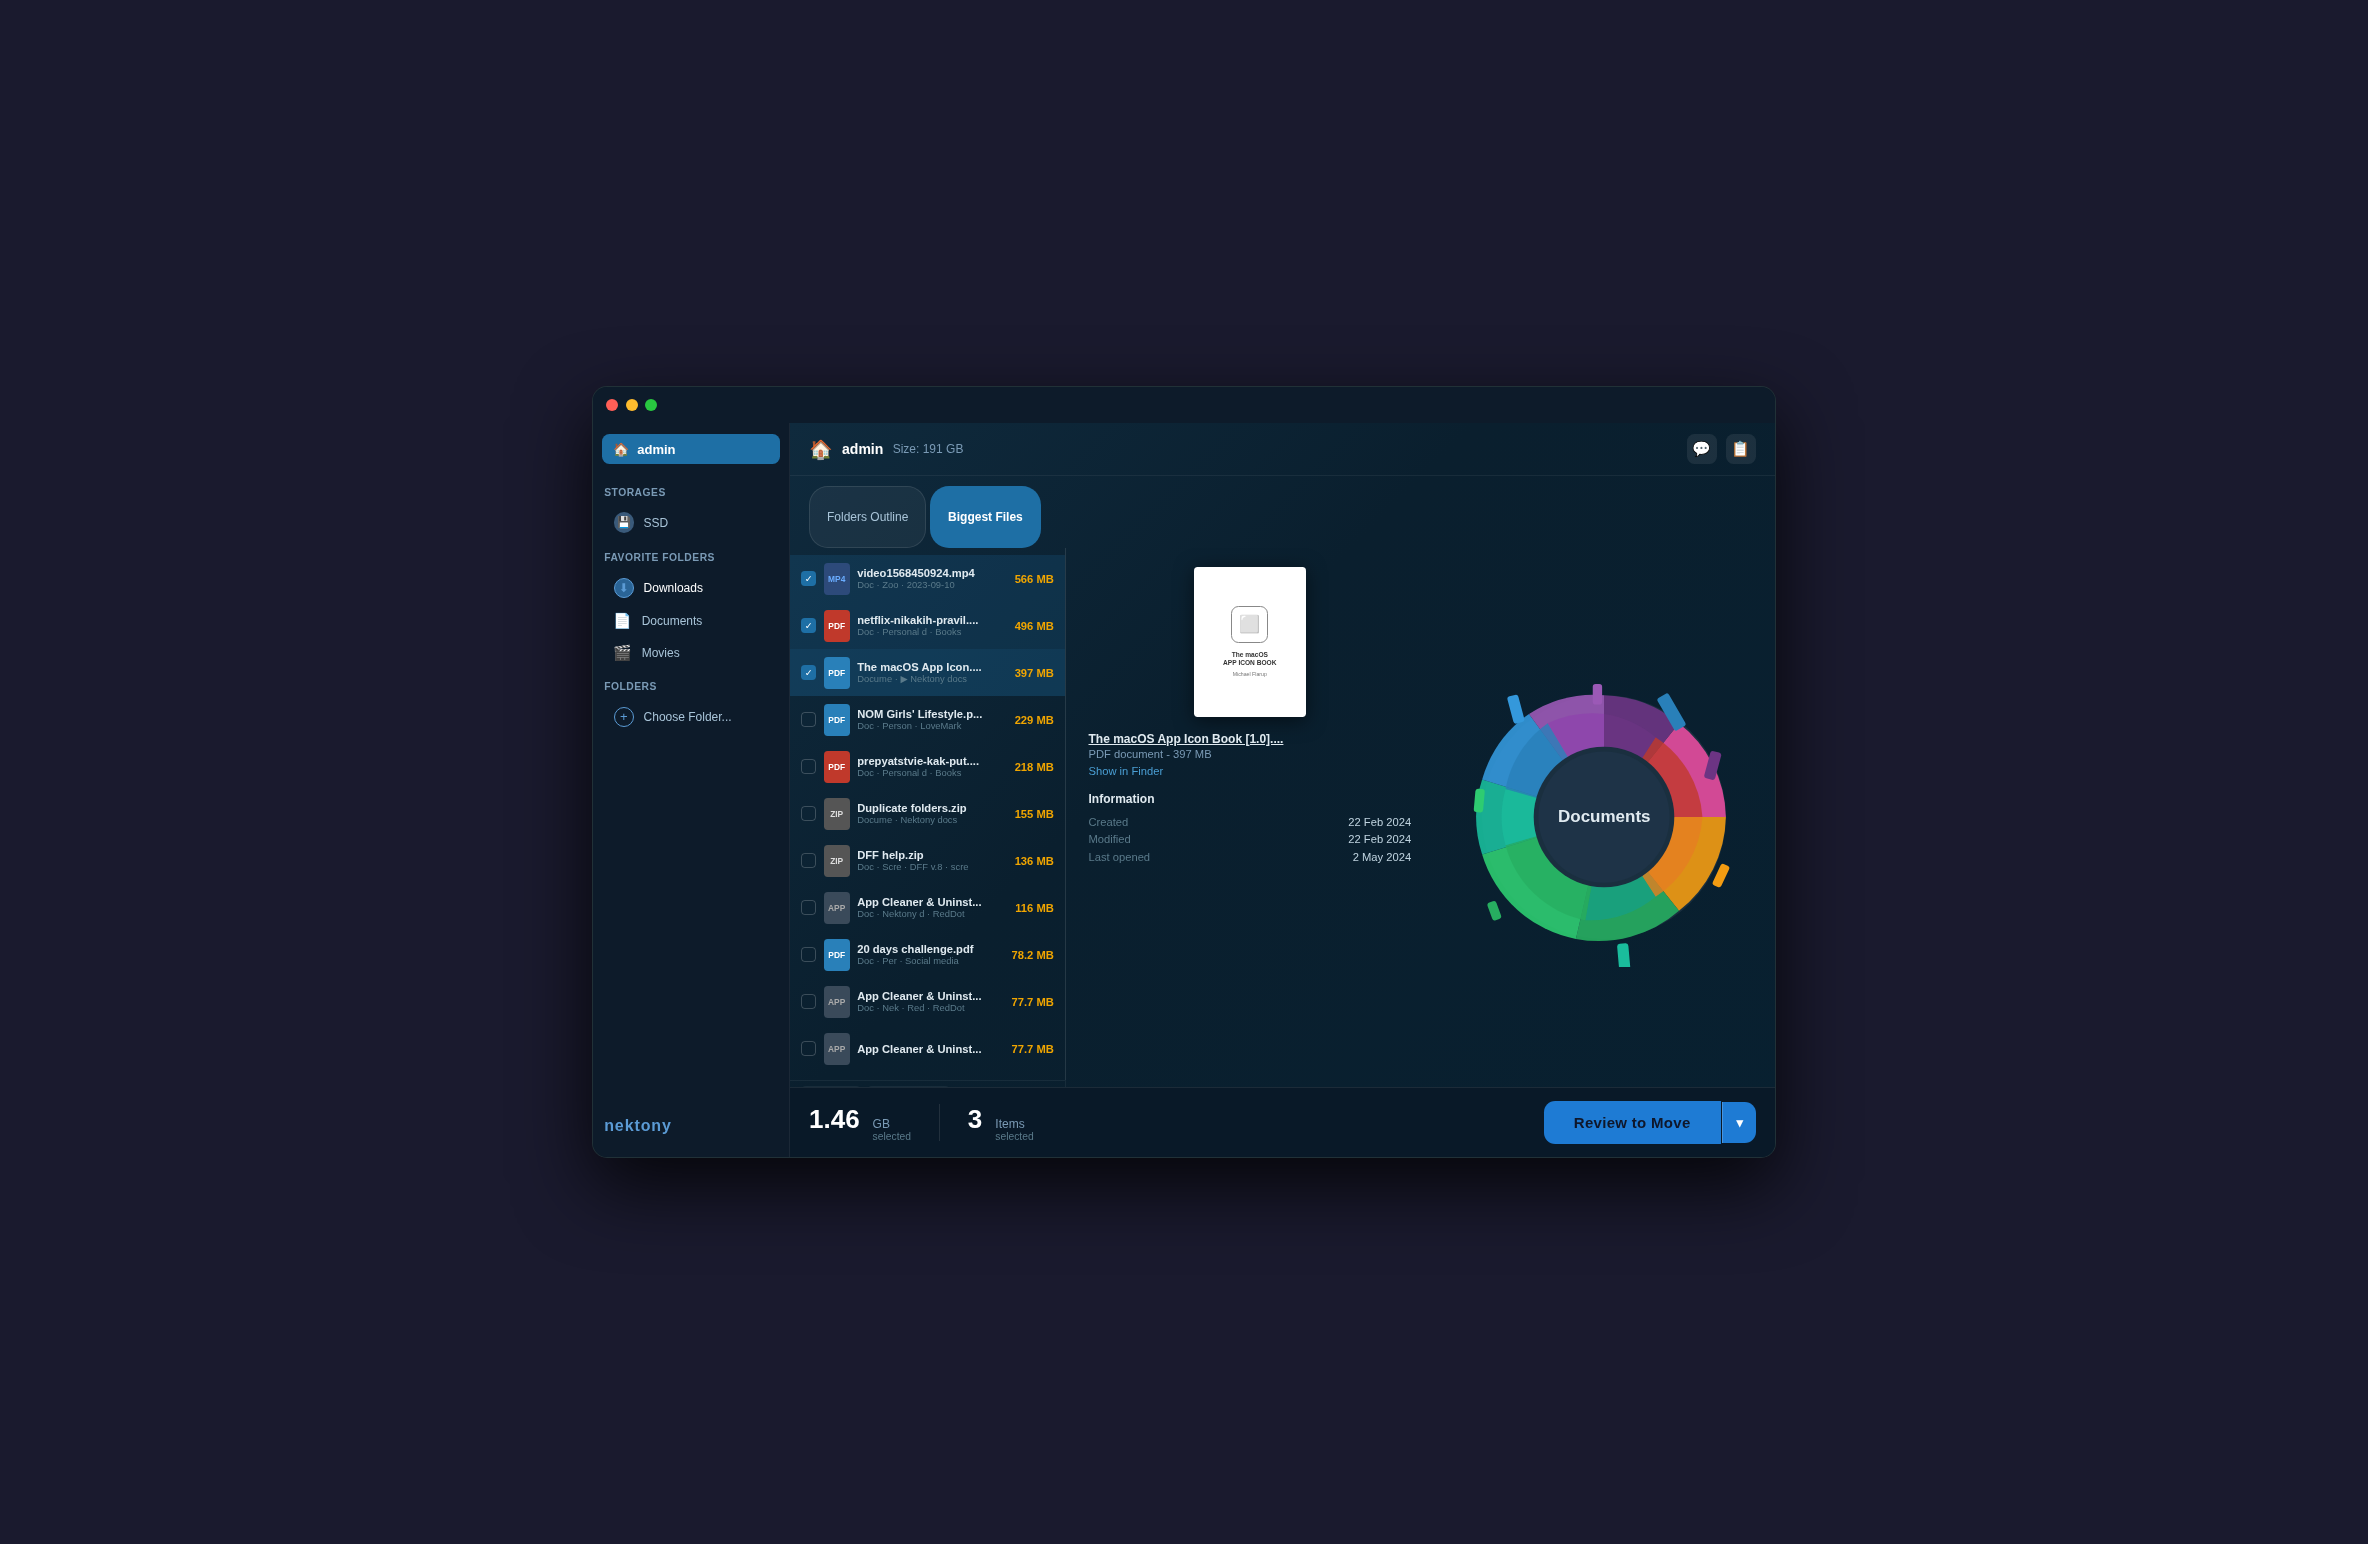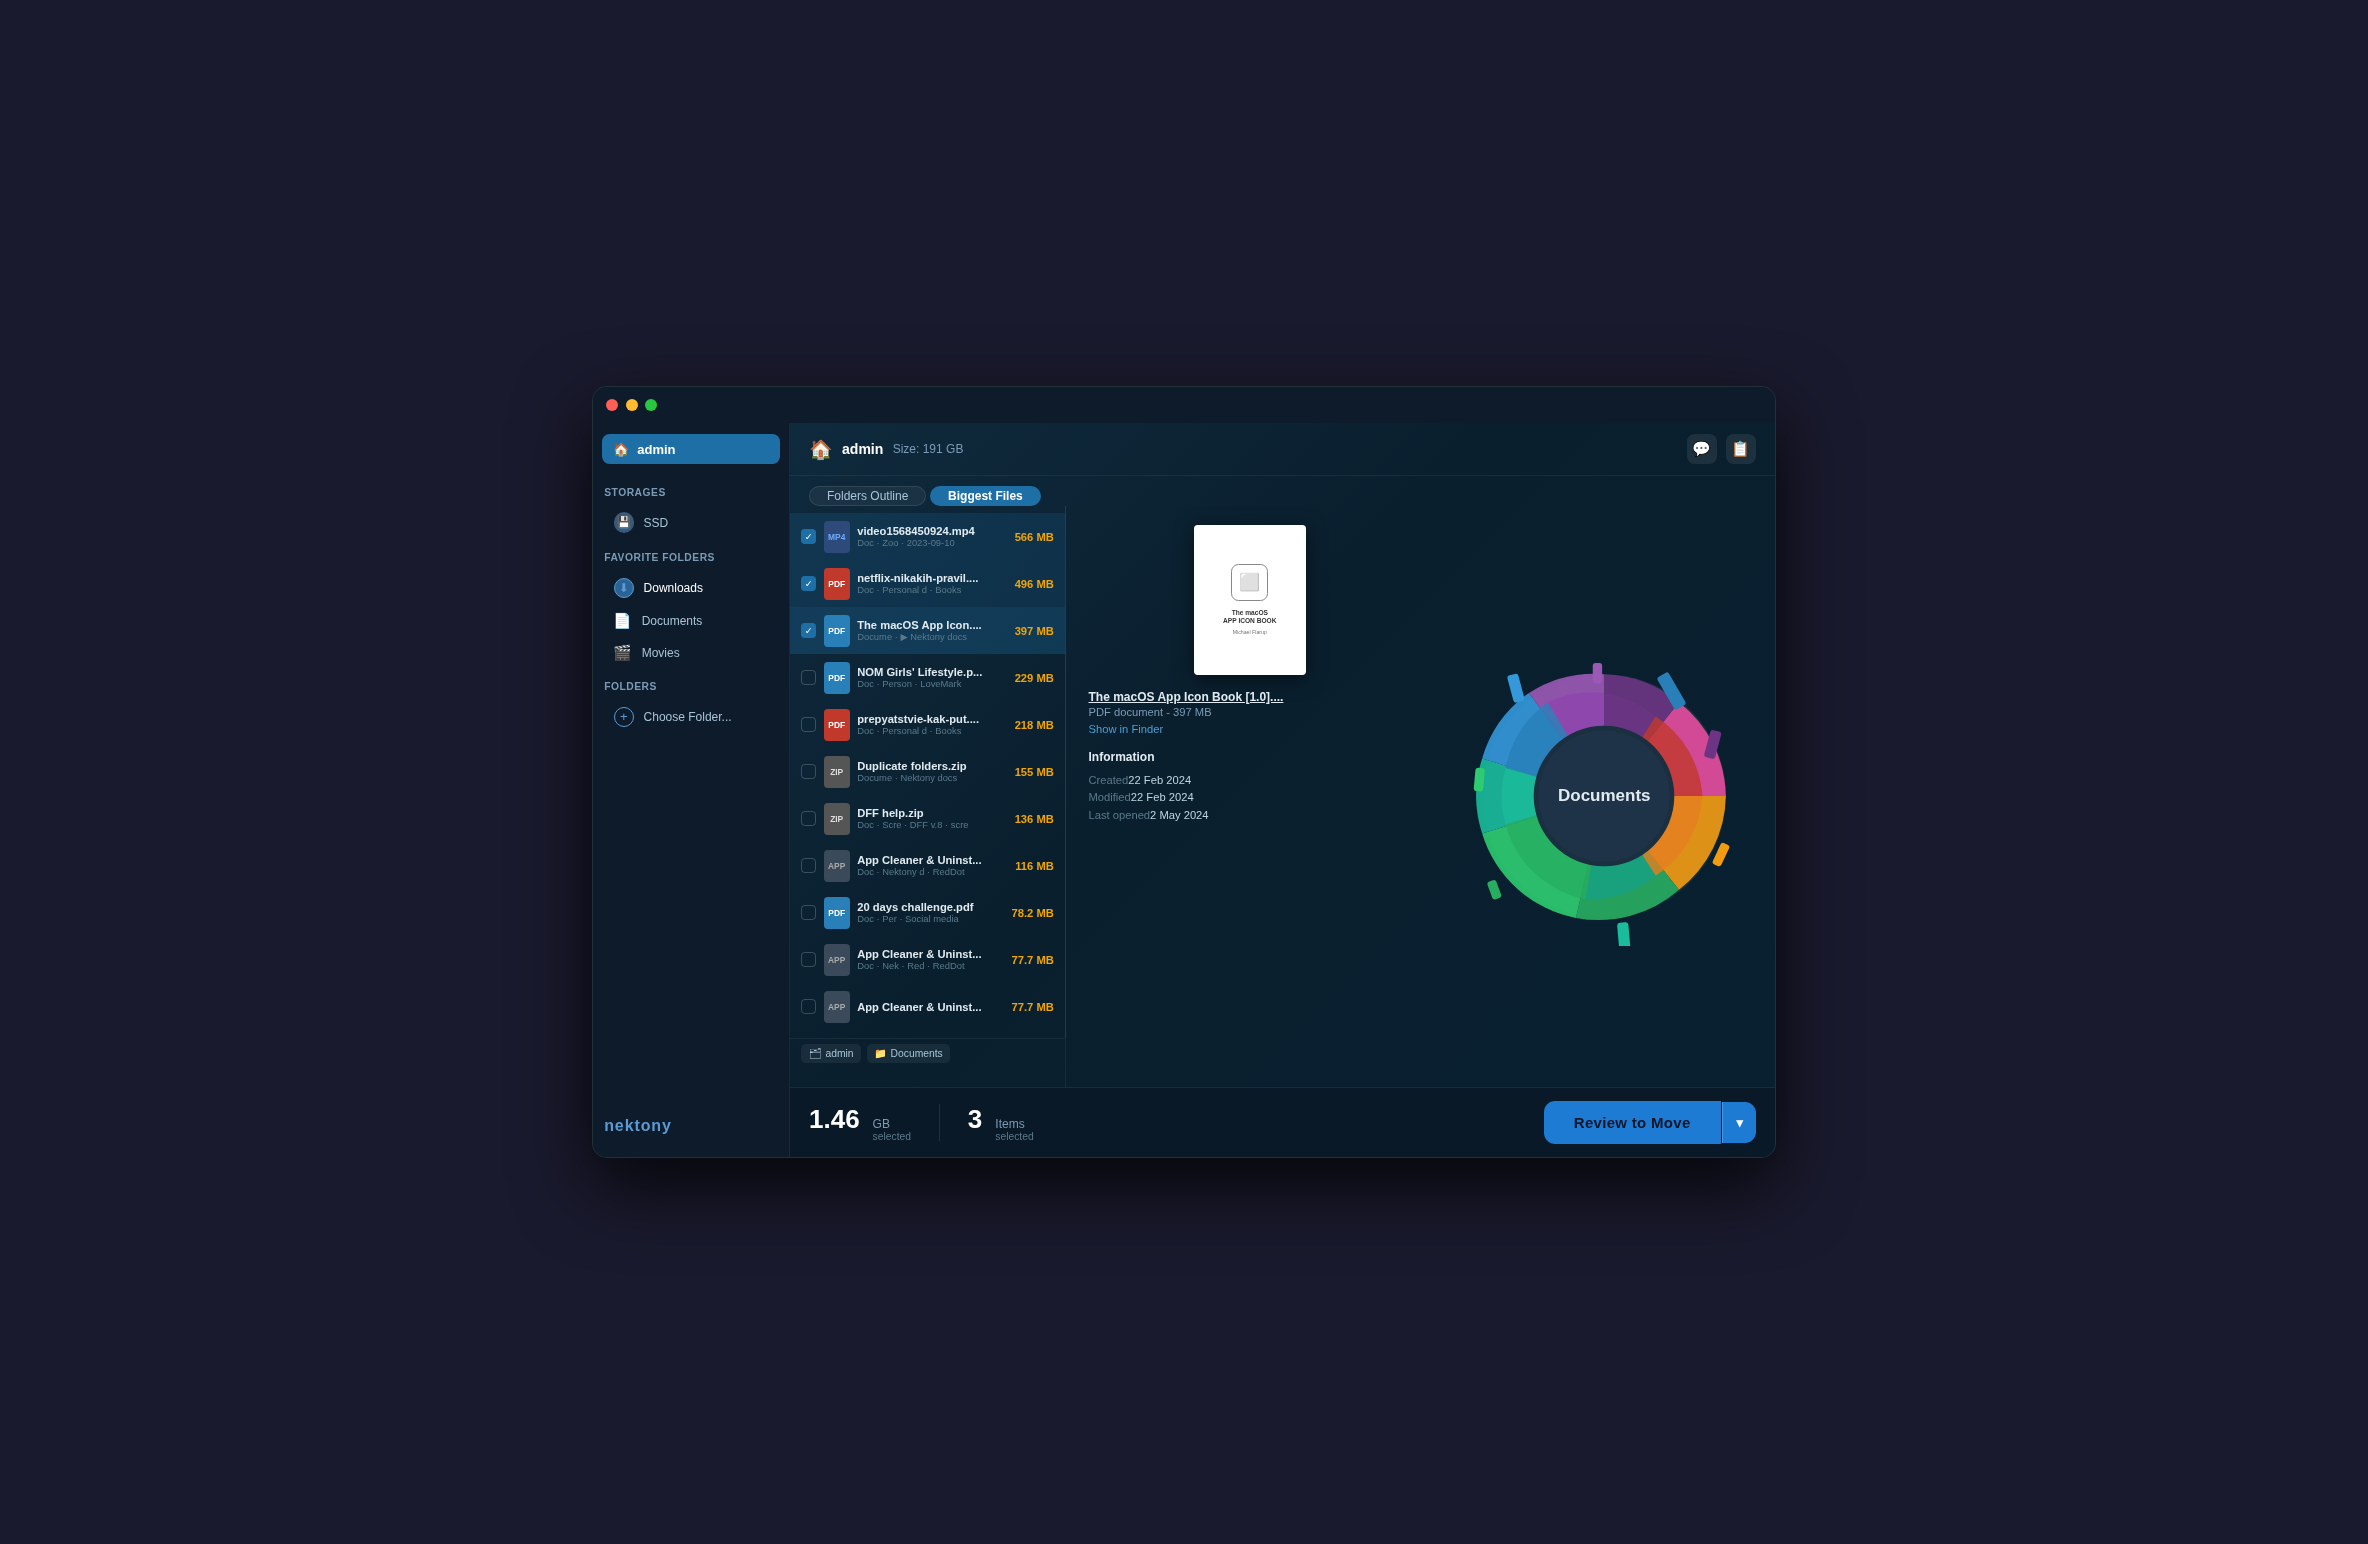--- a/index.html
+++ b/index.html
@@ -163,21 +163,21 @@
       color: #a8c4d8;
       font-size: 15px;
     }
     
     .tab-bar {
       display: flex;
       gap: 3.7px;
       padding: 9.4px 19px 0;
     }
     .tab {
-      padding: 2px 17px;
+      padding: 23px 17px;
       border-radius: 19px;
       font-size: 12px;
       cursor: pointer;
       color: #7a9ab5;
       border: 0.9px solid transparent;
     }
     .tab.active {
       background: #1e6fa5;
       color: #fff;
       font-weight: 600;
@@ -348,20 +348,21 @@
       margin-bottom: 15px;
     }
     .detail-info-label {
       font-size: 12px;
       color: #e0eaf0;
       font-weight: 600;
       margin-bottom: 9.4px;
     }
     .detail-row {
       display: flex;
+      justify-content: space-between;
       margin-bottom: 5.6px;
     }
     .detail-key {
       font-size: 11.2px;
       color: #5a7a8a;
     }
     .detail-val {
       font-size: 11.2px;
       color: #c0d4e0;
     }

